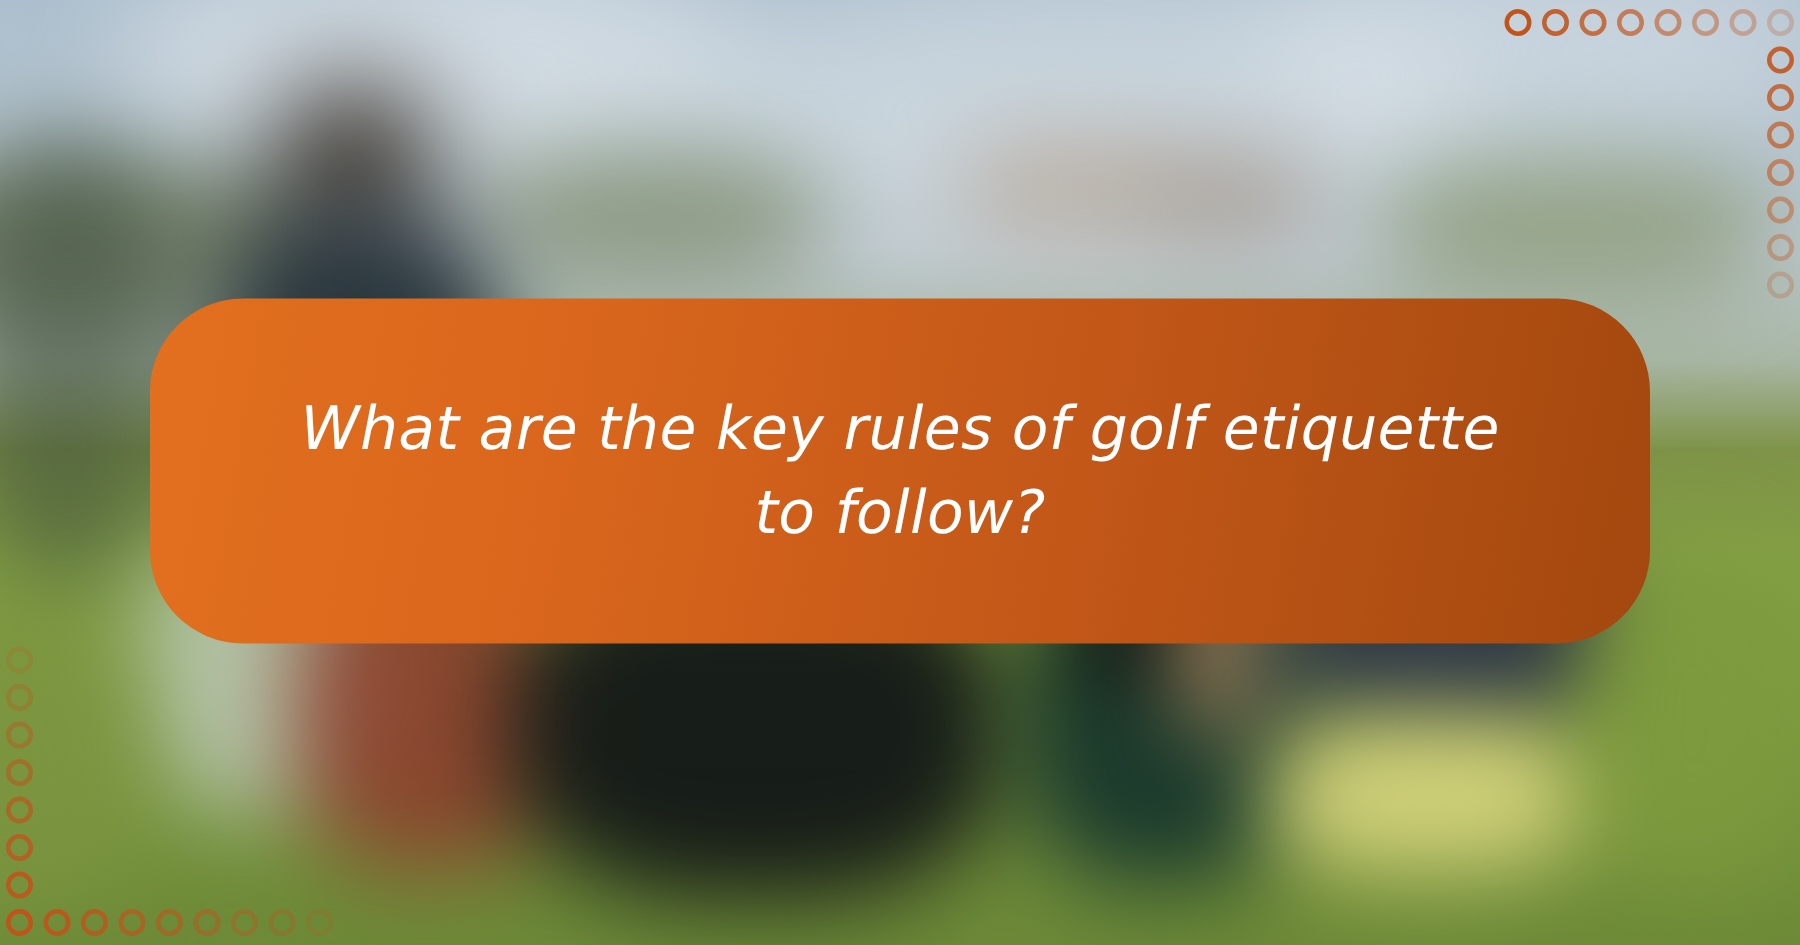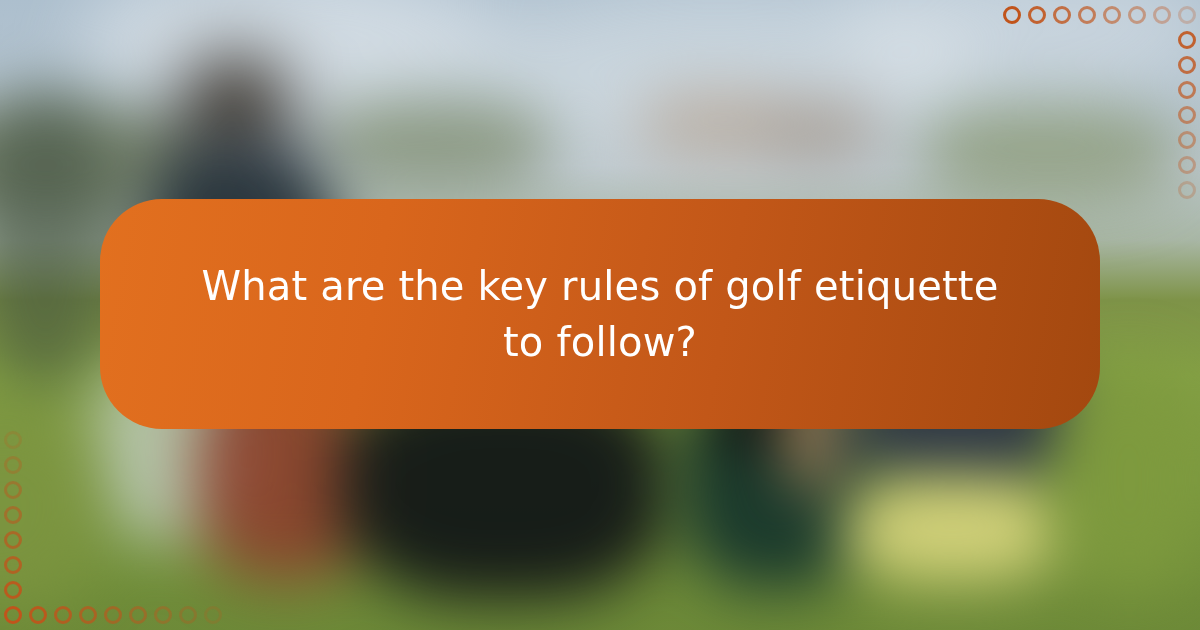--- a/index.html
+++ b/index.html
@@ -1,15 +1,15 @@
 <!DOCTYPE html>
 <html><head>
 <meta charset="utf-8">
 <style>
-  * { margin:0; padding:0; box-sizing:border-box; }
+  * { margin:0; padding:0; box-sizing:border-box;font-style:italic; }
   html,body{
     width:1200px; height:630px; overflow:hidden;
     font-family:"DejaVu Sans", sans-serif;
   }
   #stage{
     position:relative; width:1200px; height:630px; overflow:hidden;
     background:#8aa04a;
   }
 
   

